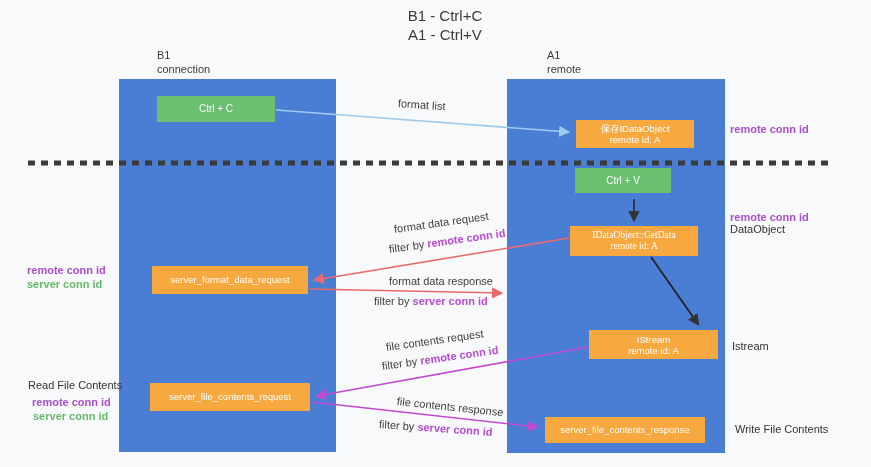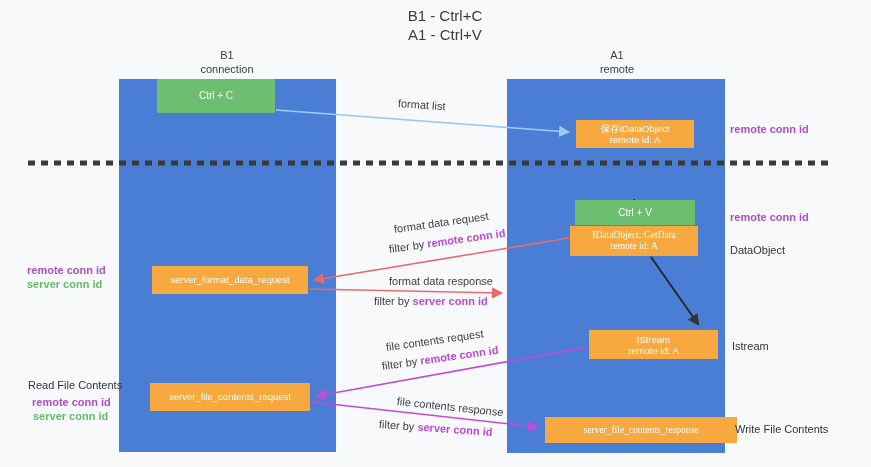--- a/index.html
+++ b/index.html
@@ -1,20 +1,20 @@
 <!DOCTYPE html>
 <html><head>
 <meta charset="utf-8">
 <style>
   html,body{margin:0;padding:0;}
   body{font-family:"Liberation Sans","DejaVu Sans",sans-serif;background:#f8f9fb;}
   .stage{position:relative;width:871px;height:467px;overflow:hidden;background:#f8f9fb;}
   .abs{position:absolute;}
   .title{top:6px;left:355px;width:180px;text-align:center;font-size:15px;line-height:19px;color:#3c3c3c;}
-  .colhead{top:48px;width:140px;text-align:center;font-size:11px;line-height:14px;color:#3c3c3c;}
+  .colhead{top:48px;width:140px;font-size:11px;line-height:14px;color:#3c3c3c;}
   .column{background:#4A7ED4;top:79px;height:373px;z-index:1;}
   .svglayer{top:0;left:0;z-index:2;pointer-events:none;}
   .box{z-index:3;display:flex;flex-direction:column;align-items:center;justify-content:center;
        color:#fff;text-align:center;font-size:10px;line-height:12px;}
   .green{background:#6CBE71;}
   .orange{background:#F7A940;font-size:9.5px;}
   .slabel{z-index:3;font-size:11px;white-space:nowrap;color:#333;}
   .purple{color:#AB4FC8;font-weight:bold;}
   .greentxt{color:#66BB6A;font-weight:bold;}
   .mlabel{z-index:3;font-size:11px;color:#3f3f3f;white-space:nowrap;transform-origin:left center;}
@@ -60,30 +60,30 @@
     <line x1="28" y1="163" x2="831" y2="163" stroke="#3A3A3A" stroke-width="5" stroke-dasharray="7 6"></line>
     <line x1="276" y1="110" x2="568" y2="132" stroke="#9ECBED" stroke-width="1.6" marker-end="url(#ah-blue)"></line>
     <line x1="634" y1="199" x2="634" y2="220" stroke="#333" stroke-width="1.8" marker-end="url(#ah-black)"></line>
     <line x1="651" y1="257" x2="698" y2="324" stroke="#222" stroke-width="1.8" marker-end="url(#ah-black)"></line>
     <line x1="569" y1="238" x2="315" y2="280" stroke="#E96A6A" stroke-width="1.6" marker-end="url(#ah-red)"></line>
     <line x1="310" y1="289" x2="501" y2="293" stroke="#E96A6A" stroke-width="1.6" marker-end="url(#ah-red)"></line>
     <line x1="588" y1="347" x2="317" y2="396" stroke="#C44BD1" stroke-width="1.6" marker-end="url(#ah-magenta)"></line>
     <line x1="312" y1="402" x2="537" y2="427" stroke="#C44BD1" stroke-width="1.6" marker-end="url(#ah-magenta)"></line>
   </svg>
 
-  <div class="abs box green" style="left:157px;top:79px;width:118px;height:34px;">
+  <div class="abs box green" style="left:157px;top:96px;width:118px;height:26px;">
     <div>Ctrl + C</div>
   </div>
 
   <div class="abs box orange" style="left:576px;top:120px;width:118px;height:28px;line-height:11px;">
     <div>保存IDataObject</div>
     <div>remote id: A</div>
   </div>
 
-  <div class="abs box green" style="left:575px;top:168px;width:120px;height:25px;margin-top:32px;">
+  <div class="abs box green" style="left:575px;top:168px;width:96px;height:25px;">
     <div>Ctrl + V</div>
   </div>
 
   <div class="abs box orange" style="left:570px;top:226px;width:128px;height:30px;line-height:11px;font-family:Liberation Serif, serif;">
     <div>IDataObject::GetData</div>
     <div>remote id: A</div>
   </div>
 
   <div class="abs box orange" style="left:152px;top:266px;width:156px;height:28px;">
     <div>server_format_data_request</div>
@@ -92,27 +92,27 @@
 
   <div class="abs box orange" style="left:589px;top:330px;width:129px;height:29px;line-height:11px;">
     <div>IStream</div>
     <div>remote id: A</div>
   </div>
 
   <div class="abs box orange" style="left:150px;top:383px;width:160px;height:28px;">
     <div>server_file_contents_request</div>
   </div>
 
-  <div class="abs box orange" style="left:545px;top:417px;width:192px;height:26px;font-family:Liberation Serif, serif;">
+  <div class="abs box orange" style="left:545px;top:417px;width:160px;height:26px;">
     <div>server_file_contents_response</div>
   </div>
 
   <div class="abs slabel purple" style="left:730px;top:123px;">remote conn id</div>
   <div class="abs slabel purple" style="left:730px;top:211px;">remote conn id</div>
-  <div class="abs slabel" style="left:730px;top:244px;">DataObject</div>
+  <div class="abs slabel" style="left:730px;top:223px;">DataObject</div>
   <div class="abs slabel" style="left:732px;top:340px;">Istream</div>
   <div class="abs slabel" style="left:735px;top:423px;">Write File Contents</div>
 
   <div class="abs slabel purple" style="left:27px;top:264px;">remote conn id</div>
   <div class="abs slabel greentxt" style="left:27px;top:278px;">server conn id</div>
   <div class="abs slabel" style="left:28px;top:379px;">Read File Contents</div>
   <div class="abs slabel purple" style="left:32px;top:396px;">remote conn id</div>
   <div class="abs slabel greentxt" style="left:33px;top:410px;">server conn id</div>
 
   <div class="abs mlabel" style="left:398px;top:97px;transform:rotate(4deg);">format list</div>

